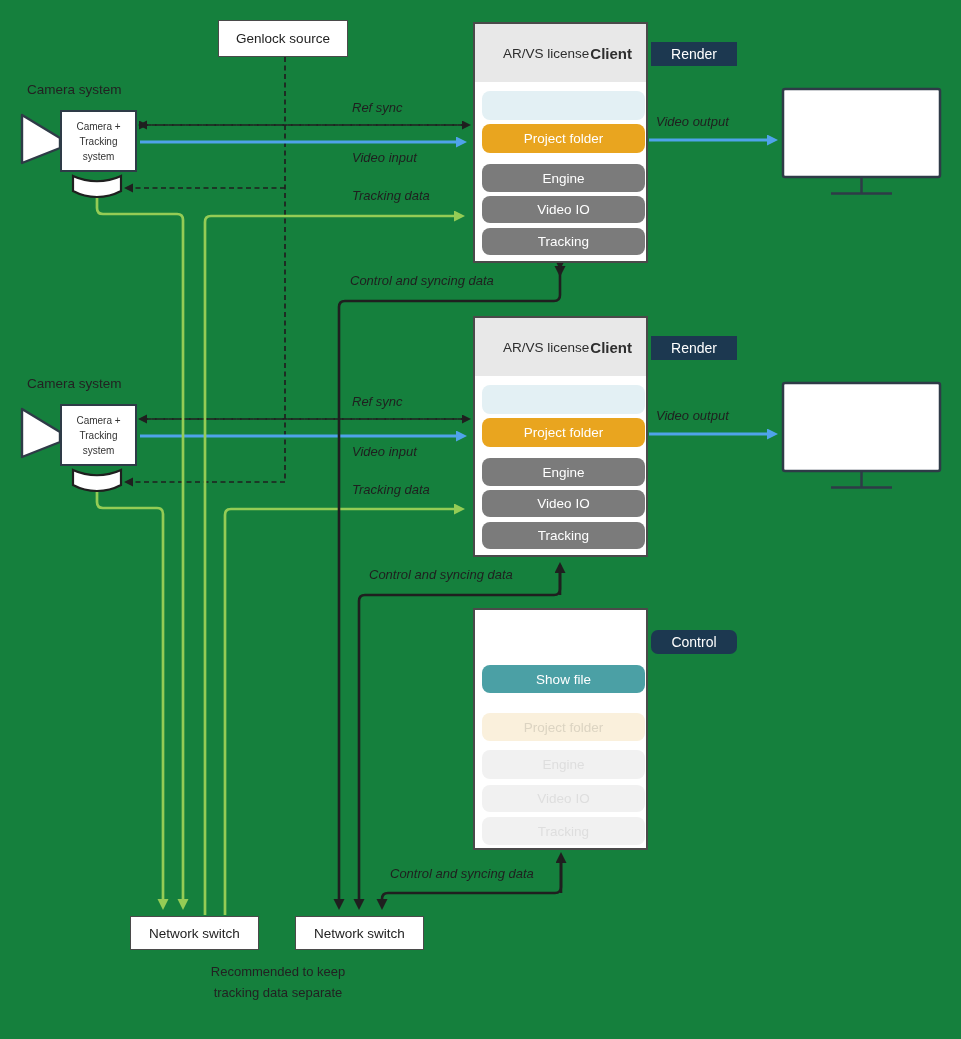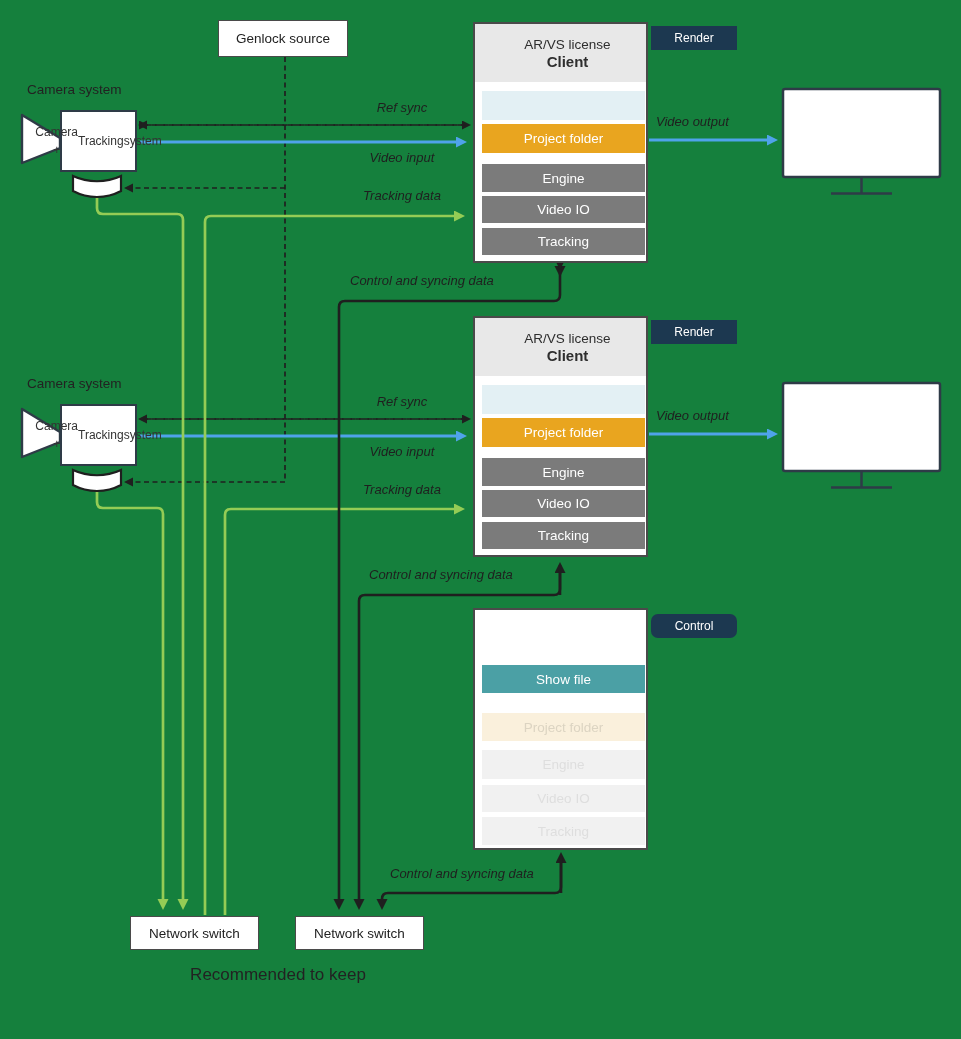--- a/index.html
+++ b/index.html
@@ -13,66 +13,67 @@
   .plainbox{
     position:absolute;background:#fff;border:1.6px solid #4a4a4a;
     display:flex;align-items:center;justify-content:center;
     font-size:13.5px;color:#222;box-sizing:border-box;
   }
 
   
   .camdevice{
     position:absolute;left:60px;width:77px;height:62px;background:#fff;
     border:2px solid #2e3b47;box-sizing:border-box;
-    display:flex;flex-direction:row;align-items:center;justify-content:center;
-    font-size:12px;line-height:1.5;color:#333;text-align:center;
+    display:flex;flex-direction:column;align-items:center;justify-content:center;
+    font-size:10px;line-height:1.5;color:#333;text-align:center;
   }
   .camsyslabel{
     position:absolute;left:27px;width:140px;text-align:left;
     font-size:13.5px;color:#222;
   }
 
   
   .bigbox{
     position:absolute;left:473px;width:175px;height:241px;background:#fff;
     border:2px solid #4a4a4a;box-sizing:border-box;
   }
   .bigbox .hdr{
     position:absolute;left:0;top:0;right:0;height:58px;background:#e8e8e8;
-    display:flex;flex-direction:column;align-items:center;justify-content:center;
+    display:flex;flex-direction:row;align-items:center;justify-content:center;
     gap:1px;
     padding-left:14px;
   }
   .bigbox .hdr .t1{font-size:13.5px;color:#2e2e2e;}
   .bigbox .hdr .t2{font-size:15px;font-weight:bold;color:#2e2e2e;}
   .row{
     position:absolute;left:7px;width:163px;box-sizing:border-box;
     display:flex;align-items:center;justify-content:center;
     font-size:13.5px;
+    border-radius:8px;
   }
   .row.slot-empty{background:#e3f0f4;}
   .row.project{background:#e9a51f;color:#fff;}
   .row.module{background:#7b7b7b;color:#fff;}
   .row.showfile{background:#4ba0a5;color:#fff;}
   .row.project-faint{background:#faf0dc;color:#dcd4c2;}
   .row.module-faint{background:#f1f1f1;color:#dedede;}
 
   .tag{
     position:absolute;left:651px;width:86px;height:24px;background:#1c3850;
-    color:#fff;font-size:12px;display:flex;align-items:center;justify-content:center;
+    color:#fff;font-size:14px;display:flex;align-items:center;justify-content:center;margin-top:16px;
   }
 
   .edgelabel{
     position:absolute;font-size:13px;font-style:italic;color:#1f1f1f;white-space:nowrap;
   }
-  .edgelabel.r{text-align:center;}
+  .edgelabel.r{text-align:left;}
 
   .note{
     position:absolute;left:178px;top:961px;width:200px;text-align:center;
-    font-size:17px;line-height:1.65;color:#222;
+    font-size:13px;line-height:1.65;color:#222;
   }
 </style>
 </head>
 <body>
 
 <div id="stage">
 
   <svg class="layer" viewBox="0 0 961 1039">
     <defs>
       <marker id="aDash" markerUnits="userSpaceOnUse" markerWidth="11" markerHeight="10" refX="4" refY="4.5" orient="auto">
@@ -199,20 +200,21 @@
 
   <div class="plainbox" style="left:130px;top:916px;width:129px;height:34px;">
     <span>Network switch</span>
   </div>
   <div class="plainbox" style="left:295px;top:916px;width:129px;height:34px;">
     <span>Network switch</span>
   </div>
 
   <div class="note">
     <div>Recommended to keep</div>
+    <div>tracking data separate</div>
   </div>
 
   <div class="edgelabel r" style="left:352px;top:100px;width:100px;">Ref sync</div>
   <div class="edgelabel r" style="left:352px;top:150px;width:100px;">Video input</div>
   <div class="edgelabel r" style="left:352px;top:188px;width:100px;">Tracking data</div>
   <div class="edgelabel" style="left:656px;top:114px;">Video output</div>
 
   <div class="edgelabel r" style="left:352px;top:394px;width:100px;">Ref sync</div>
   <div class="edgelabel r" style="left:352px;top:444px;width:100px;">Video input</div>
   <div class="edgelabel r" style="left:352px;top:482px;width:100px;">Tracking data</div>

